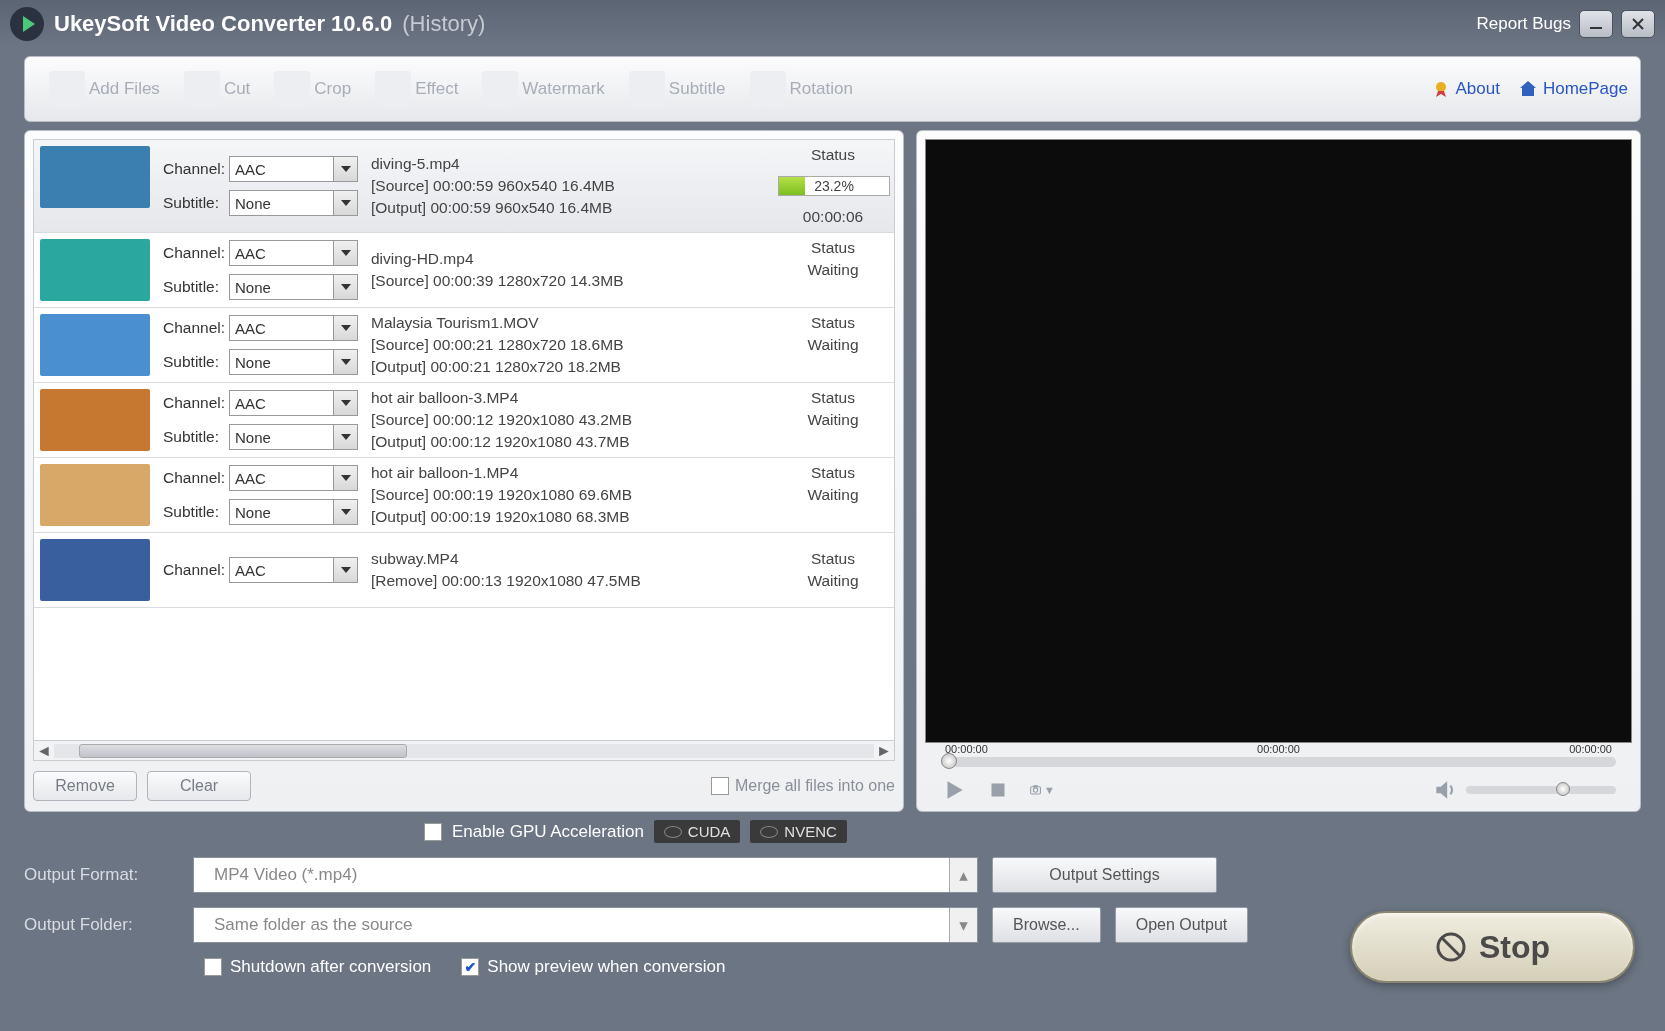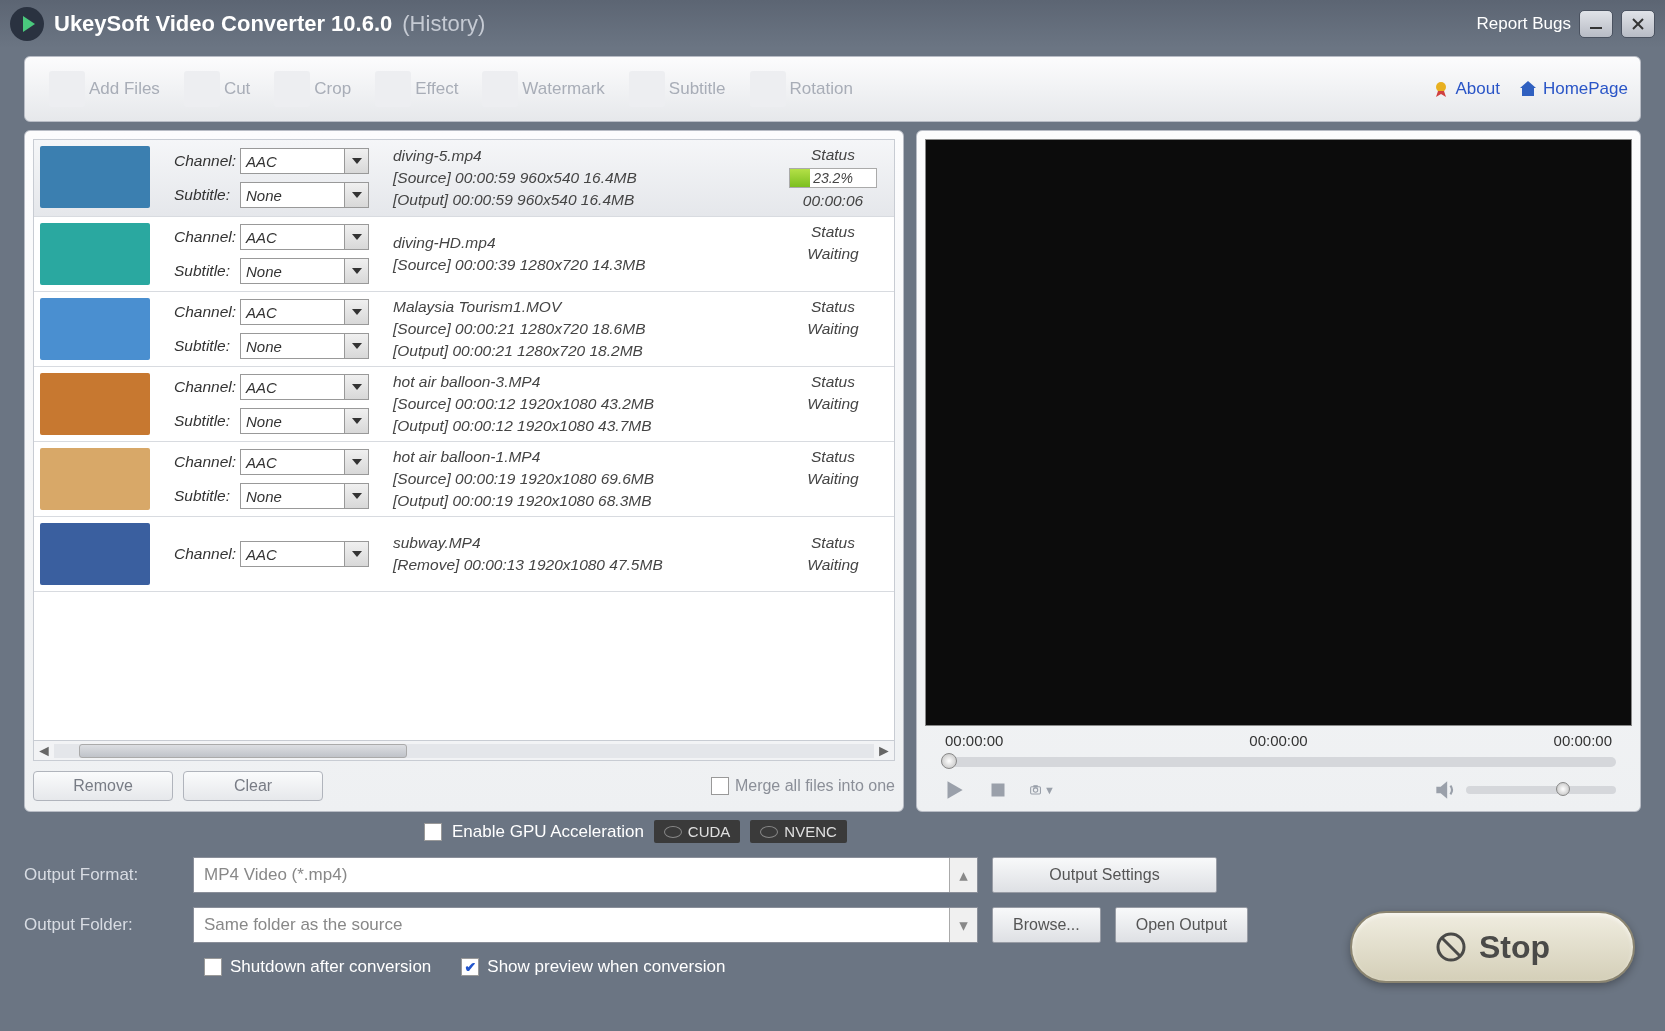--- a/index.html
+++ b/index.html
@@ -22,63 +22,63 @@
 .toolbar-right { margin-left: auto; display: flex; gap: 18px; }
 .tb-link { display: flex; align-items: center; gap: 5px; color: #2a55c7; font-size: 17px; cursor: pointer; }
 .tb-link-icon { width: 20px; height: 20px; }
 
 .main-area { display: flex; gap: 12px; margin: 8px 24px; height: 682px; }
 .file-panel, .preview-panel { border: 1px solid #b8bcc5; border-radius: 6px; background: linear-gradient(#fcfcfd, #eef0f2); padding: 8px; }
 .file-panel { width: 880px; display: flex; flex-direction: column; }
 .preview-panel { flex: 1; display: flex; flex-direction: column; }
 
 .file-list { flex: 1; background: #fff; border: 1px solid #c8ccd3; overflow-y: scroll; overflow-x: hidden; position: relative; }
-.file-row { display: flex; border-bottom: 1px solid #d8dbe0; padding: 6px; gap: 24px; font-style: italic; }
+.file-row { display: flex; border-bottom: 1px solid #d8dbe0; padding: 6px; gap: 13px; }
 .file-row.active { background: linear-gradient(#f5f6f8, #e5e7eb); }
 .thumb { width: 110px; height: 62px; background: #5588bb; border-radius: 2px; flex-shrink: 0; }
 .row-props { width: 195px; flex-shrink: 0; display: flex; flex-direction: column; gap: 8px; justify-content: center; }
 .prop-line { display: flex; align-items: center; gap: 4px; font-size: 15.5px; color: #333; }
 .prop-line label { width: 62px; }
 .combo { flex: 1; height: 26px; border: 1px solid #999; background: #fff; display: flex; align-items: center; padding: 0 5px; font-size: 15px; position: relative; }
 .combo-arrow { position: absolute; right: 0; top: 0; width: 24px; height: 100%; background: linear-gradient(#f0f0f0,#d8d8d8); border-left: 1px solid #999; display: flex; align-items: center; justify-content: center; }
 .combo-arrow::before { content:''; border-top: 6px solid #333; border-left: 5px solid transparent; border-right: 5px solid transparent; }
 .row-info { flex: 1; display: flex; flex-direction: column; gap: 4px; justify-content: center; font-size: 15.5px; color: #444; }
 .row-status { width: 110px; text-align: center; font-size: 15.5px; color: #444; display: flex; flex-direction: column; gap: 4px; justify-content: center; }
-.progress { width: 88px; height: 20px; border: 1px solid #aaa; position: relative; background: #fff; margin: 0 auto; }
+.progress { width: 112px; height: 20px; border: 1px solid #aaa; position: relative; background: #fff; margin: 8px auto; }
 .progress-fill { height: 100%; background: linear-gradient(#b4e047, #7cbf1f); }
 .progress-txt { position: absolute; inset: 0; display: flex; align-items: center; justify-content: center; font-size: 14px; }
 
 .h-scroll { height: 20px; border: 1px solid #c8ccd3; border-top: none; background: #f2f3f5; display: flex; align-items: center; }
 .h-scroll .arr { width: 20px; text-align: center; color: #666; cursor: pointer; }
 .h-scroll .track { flex: 1; height: 14px; background: #e4e6ea; position: relative; }
 .h-scroll .hthumb { position: absolute; left: 3%; width: 40%; height: 100%; background: linear-gradient(#dcdee2,#c0c3c9); border: 1px solid #aaa; border-radius: 3px; }
 
 .list-footer { height: 42px; display: flex; align-items: center; gap: 10px; padding-top: 8px; }
-.fbtn { width: 140px; height: 30px; border: 1px solid #b0b4bc; background: linear-gradient(#fafbfc,#e6e8eb); border-radius: 4px; color: #787c85; font-size: 16px; cursor: pointer; }
+.fbtn { width: 104px; height: 30px; border: 1px solid #b0b4bc; background: linear-gradient(#fafbfc,#e6e8eb); border-radius: 4px; color: #787c85; font-size: 16px; cursor: pointer; }
 .merge { margin-left: auto; display: flex; align-items: center; gap: 6px; color: #8b8f98; font-size: 16px; }
 .chk { width: 18px; height: 18px; border: 1px solid #999; background: #fff; display: inline-flex; align-items: center; justify-content: center; }
 
 .preview-canvas { flex: 1; background: #0c0c0c; border: 1px solid #888; }
-.time-row { display: flex; justify-content: space-between; padding: 6px 20px; font-size: 15px; color: #333; }
+.time-row { display: flex; justify-content: space-between; padding: 0 20px; font-size: 11px; color: #333; }
 .seek { height: 10px; background: #d5d7db; border-radius: 5px; margin: 2px 16px; position: relative; }
 .seek-handle { width: 16px; height: 16px; background: radial-gradient(#fff,#bbb); border: 1px solid #888; border-radius: 50%; position: absolute; left: 0; top: -4px; }
 .player-ctrl { display: flex; align-items: center; gap: 18px; padding: 8px 16px 0; }
 .pcbtn { width: 26px; height: 26px; color: #9aa0aa; cursor: pointer; display: flex; align-items: center; justify-content: center; }
 .vol { margin-left: auto; display: flex; align-items: center; gap: 8px; }
 .vol-track { width: 150px; height: 8px; background: #d5d7db; border-radius: 4px; position: relative; }
 .vol-handle { width: 14px; height: 14px; background: radial-gradient(#fff,#bbb); border: 1px solid #888; border-radius: 50%; position: absolute; left: 60%; top: -4px; }
 
 .bottom { margin: 8px 24px 0; }
 .gpu-row { display: flex; align-items: center; gap: 10px; justify-content: flex-start; padding-left: 400px; color: #fff; font-size: 17px; }
 .tag { background: #3a3a3a; color: #e0e0e0; padding: 3px 10px; font-size: 15px; border-radius: 2px; display: flex; align-items: center; gap: 6px; }
 .tag .eye { width: 18px; height: 12px; border: 1px solid #888; border-radius: 50%; }
 
 .opt-row { display: flex; align-items: center; gap: 14px; margin-top: 14px; }
 .opt-label { width: 155px; color: #d8dce3; font-size: 17px; }
-.wide-combo { width: 785px; height: 36px; border: 1px solid #8a8f9a; background: #fff; display: flex; align-items: center; padding: 0 10px; color: #888; font-size: 17px; position: relative; }
+.wide-combo { width: 785px; height: 36px; border: 1px solid #8a8f9a; background: #fff; display: flex; align-items: center; padding: 0 20px; color: #888; font-size: 17px; position: relative; }
 .wide-drop { position: absolute; right: 0; top: 0; width: 28px; height: 100%; border-left: 1px solid #aaa; background: #f0f0f0; display: flex; align-items: center; justify-content: center; }
 .obtn { height: 36px; padding: 0 20px; border: 1px solid #989ca5; background: linear-gradient(#f8f9fa,#dee0e4); color: #555; font-size: 16px; cursor: pointer; border-radius: 2px; }
 
 .stop-btn { position: absolute; right: 30px; bottom: 48px; width: 285px; height: 72px; background: linear-gradient(#f0ede0, #d4cfb8); border: 2px solid #8a8470; border-radius: 36px; color: #4a4a48; font-size: 32px; font-weight: bold; display: flex; align-items: center; justify-content: center; gap: 12px; cursor: pointer; box-shadow: 0 3px 8px rgba(0,0,0,0.3), inset 0 2px 4px rgba(255,255,255,0.6); }
 .stop-btn svg { width: 32px; height: 32px; }
 
 .checks-row { display: flex; gap: 30px; color: #fff; font-size: 17px; margin-top: 14px; padding-left: 180px; align-items: center; }
 .chk.checked::before { content: '✔'; color: #2255cc; font-size: 14px; font-weight: bold; }
 
 ::-webkit-scrollbar { width: 18px; }

